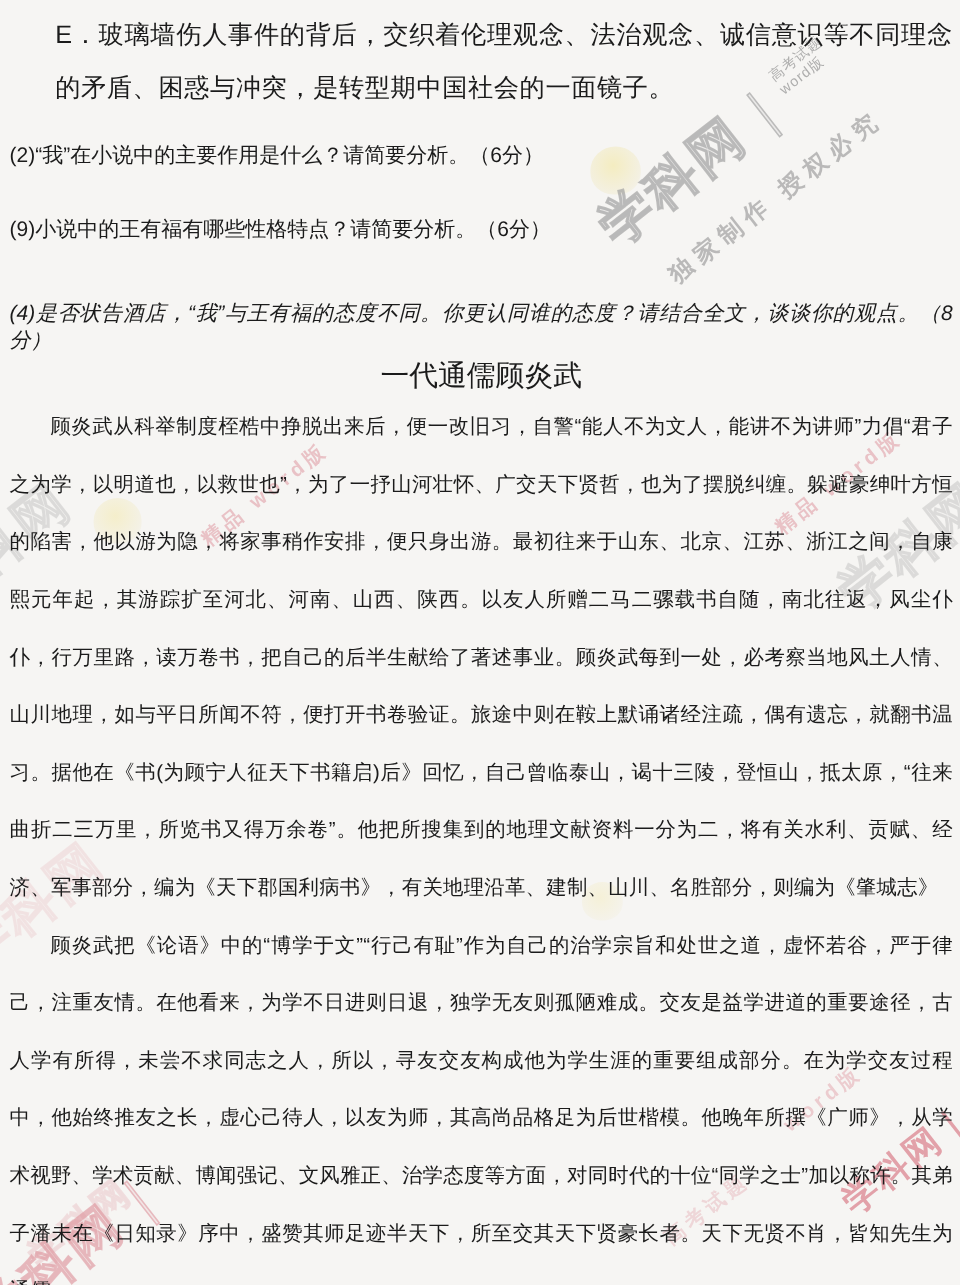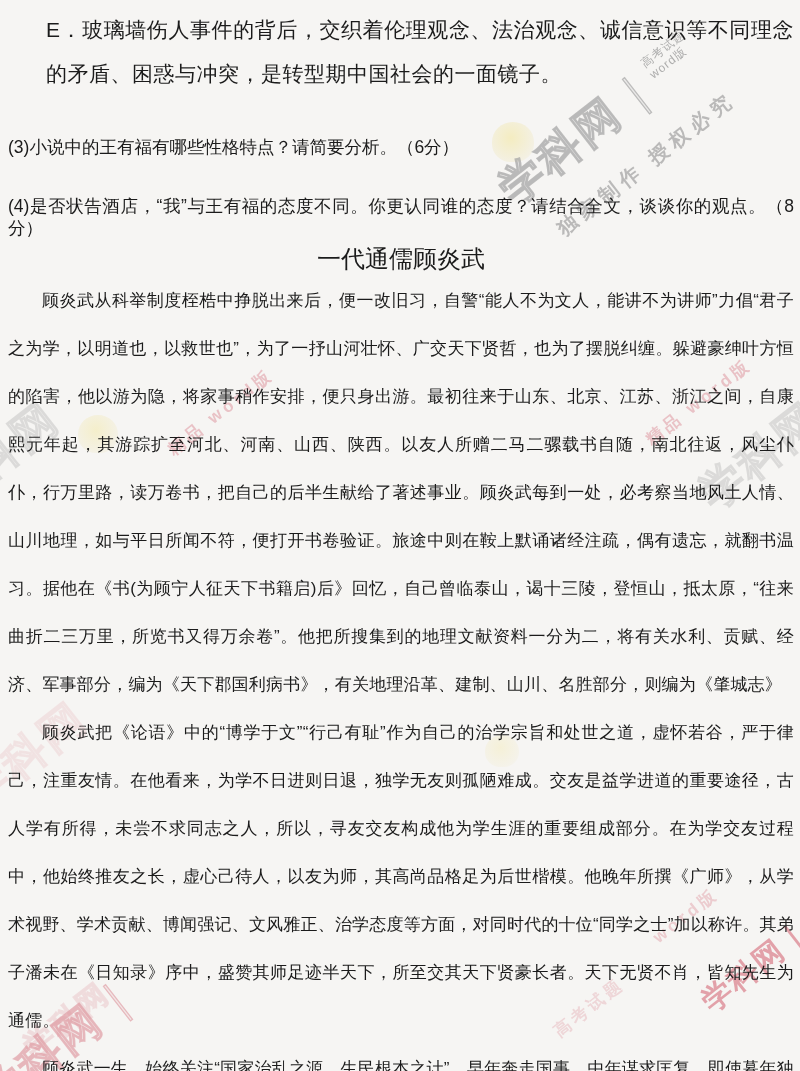--- a/index.html
+++ b/index.html
@@ -23,21 +23,21 @@
     font-size: 21px;
     line-height: 44px;
     letter-spacing: 0.5px;
   }
   .question {
     font-size: 17.5px;
     line-height: 22px;
   }
   #q2 { margin-top: 22px; }
   #q3 { margin-top: 40px; }
-  #q4 { margin-top: 37px; }
+  #q4 { margin-top: 48px; font-style: italic; }
   .section-heading {
     margin-top: 14px;
     font-size: 18px;
     line-height: 22px;
   }
   .passage-title {
     margin-top: 9px;
     font-size: 24px;
     line-height: 22px;
     text-align: center;
@@ -152,22 +152,23 @@
   </div>
   <div class="wm wm-rot" style="left:-14px; top:1072px;">
     <span class="wm-brand-big wm-brand-pink">学科网</span><span class="wm-brand-big wm-brand-pink wm-bar">｜</span>
   </div>
 </div>
 
 <div id="doc">
 
   <div class="opt-e" id="block-e">E．玻璃墙伤人事件的背后，交织着伦理观念、法治观念、诚信意识等不同理念的矛盾、困惑与冲突，是转型期中国社会的一面镜子。</div>
 
+  <div class="question" id="q2">(2)“我”在小说中的主要作用是什么？请简要分析。（6分）</div>
 
-  <div class="question" id="q3">(3)小说中的王有福有哪些性格特点？请简要分析。（6分）</div>
+  <div class="question" id="q3">(9)小说中的王有福有哪些性格特点？请简要分析。（6分）</div>
 
   <div class="question" id="q4">(4)是否状告酒店，“我”与王有福的态度不同。你更认同谁的态度？请结合全文，谈谈你的观点。（8分）</div>
 
 
   <div class="passage-title">一代通儒顾炎武</div>
 
   <p class="para" id="p1">顾炎武从科举制度桎梏中挣脱出来后，便一改旧习，自警“能人不为文人，能讲不为讲师”力倡“君子之为学，以明道也，以救世也”，为了一抒山河壮怀、广交天下贤哲，也为了摆脱纠缠。躲避豪绅叶方恒的陷害，他以游为隐，将家事稍作安排，便只身出游。最初往来于山东、北京、江苏、浙江之间，自康熙元年起，其游踪扩至河北、河南、山西、陕西。以友人所赠二马二骡载书自随，南北往返，风尘仆仆，行万里路，读万卷书，把自己的后半生献给了著述事业。顾炎武每到一处，必考察当地风土人情、山川地理，如与平日所闻不符，便打开书卷验证。旅途中则在鞍上默诵诸经注疏，偶有遗忘，就翻书温习。据他在《书(为顾宁人征天下书籍启)后》回忆，自己曾临泰山，谒十三陵，登恒山，抵太原，“往来曲折二三万里，所览书又得万余卷”。他把所搜集到的地理文献资料一分为二，将有关水利、贡赋、经济、军事部分，编为《天下郡国利病书》，有关地理沿革、建制、山川、名胜部分，则编为《肇城志》</p>
   <p class="para" id="p2">顾炎武把《论语》中的“博学于文”“行己有耻”作为自己的治学宗旨和处世之道，虚怀若谷，严于律己，注重友情。在他看来，为学不日进则日退，独学无友则孤陋难成。交友是益学进道的重要途径，古人学有所得，未尝不求同志之人，所以，寻友交友构成他为学生涯的重要组成部分。在为学交友过程中，他始终推友之长，虚心己待人，以友为师，其高尚品格足为后世楷模。他晚年所撰《广师》，从学术视野、学术贡献、博闻强记、文风雅正、治学态度等方面，对同时代的十位“同学之士”加以称许。其弟子潘未在《日知录》序中，盛赞其师足迹半天下，所至交其天下贤豪长者。天下无贤不肖，皆知先生为通儒。</p>
   <p class="para" id="p3">顾炎武一生，始终关注“国家治乱之源，生民根本之计”，早年奔走国事，中年谋求匡复，即使暮年独居北方，依旧念念不忘“东土饥荒”“江南水旱”，直到逝世前，病魔缠身，他仍然以“救民水火”为己任。他主张，天生豪杰必有所任，“拯斯人于涂炭，为万世开太平”，正是自己的责任。顾炎武对国家民族前途命运的关注，有其特定的原因，今天看来固然有一定的局限性，但是对于一个旧时代的思想家和学者来说，却是难能可贵的。面对明清交替的现实，顾炎武从历史反思中得出结论：“保天下者，匹夫之贱与有责焉。”后世学者将</p>
 

